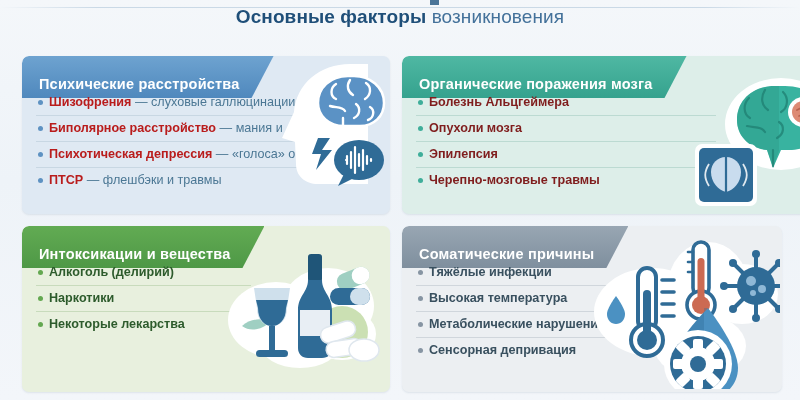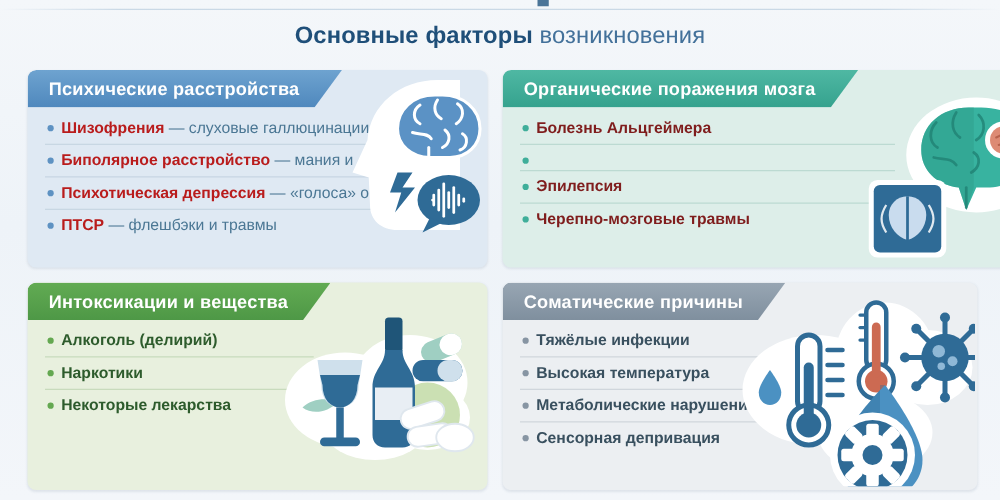--- a/index.html
+++ b/index.html
@@ -11,39 +11,39 @@
   }
   .page{position:relative;width:800px;height:400px;
     background:linear-gradient(180deg,#f4f7fa 0%,#eef3f8 45%,#f3f6fa 100%);}
 
   
   .top-rule{position:absolute;left:0;top:7px;width:800px;height:1px;
     background:linear-gradient(90deg,rgba(200,215,228,0) 0%,#cad9e6 12%,#cad9e6 88%,rgba(200,215,228,0) 100%);}
   .top-crumb{position:absolute;left:430px;top:0px;width:9px;height:5px;background:#2d5e86;opacity:.85;}
 
   
-  .title{position:absolute;left:0;top:17px;width:800px;text-align:center;
+  .title{position:absolute;left:0;top:5px;width:800px;text-align:center;
     font-size:19px;line-height:24px;letter-spacing:.1px;color:#2e5f86;white-space:nowrap;}
   .title b{font-weight:bold;color:#1f4f79;}
   .title span{font-weight:normal;color:#43719a;}
 
   
   .grid{position:absolute;left:22px;top:56px;width:760px;height:336px;}
   .card{position:absolute;border-radius:7px;overflow:hidden;
     box-shadow:0 1px 2px rgba(40,70,100,.10);}
   .c1{left:0px;   top:0px;   width:368px;height:158px;background:#dfe9f3;}
   .c2{left:380px; top:0px;   width:441px;height:158px;background:#ddeee9;}
   .c3{left:0px;   top:170px; width:368px;height:166px;background:#e8f0de;}
   .c4{left:380px; top:170px; width:380px;height:166px;background:#eceff2;}
 
   
   .hdr{position:absolute;left:0;top:0;height:29px;
     display:flex;align-items:center;
     color:#ffffff;font-size:14.5px;font-weight:bold;letter-spacing:.2px;
-    padding:1px 34px 0 17px;white-space:nowrap;
+    padding:13px 34px 0 17px;white-space:nowrap;
     border-radius:7px 0 0 0;
     -webkit-clip-path:polygon(0 0, 100% 0, calc(100% - 22px) 100%, 0 100%);
     clip-path:polygon(0 0, 100% 0, calc(100% - 22px) 100%, 0 100%);}
   .c1 .hdr{background:linear-gradient(180deg,#6ea3d0,#4f88bd);}
   .c2 .hdr{background:linear-gradient(180deg,#4fb8a3,#35a28e);}
   .c3 .hdr{background:linear-gradient(180deg,#62ab53,#4e9846);}
   .c4 .hdr{background:linear-gradient(180deg,#98a6b3,#7f8f9e);}
 
   
   .list{position:absolute;left:14px;top:34px;}
@@ -151,20 +151,21 @@
 
     <div class="card c2">
       <div class="hdr">Органические поражения мозга</div>
       <div class="list">
         <div class="row">
           <span class="dot"></span>
           <span class="txt"><span class="lead">Болезнь Альцгеймера</span></span>
         </div>
         <div class="row">
           <span class="dot"></span>
+          <span class="txt"><span class="lead">Опухоли мозга</span></span>
         </div>
         <div class="row">
           <span class="dot"></span>
           <span class="txt"><span class="lead">Эпилепсия</span></span>
         </div>
         <div class="row">
           <span class="dot"></span>
           <span class="txt"><span class="lead">Черепно-мозговые травмы</span></span>
         </div>
       </div>

